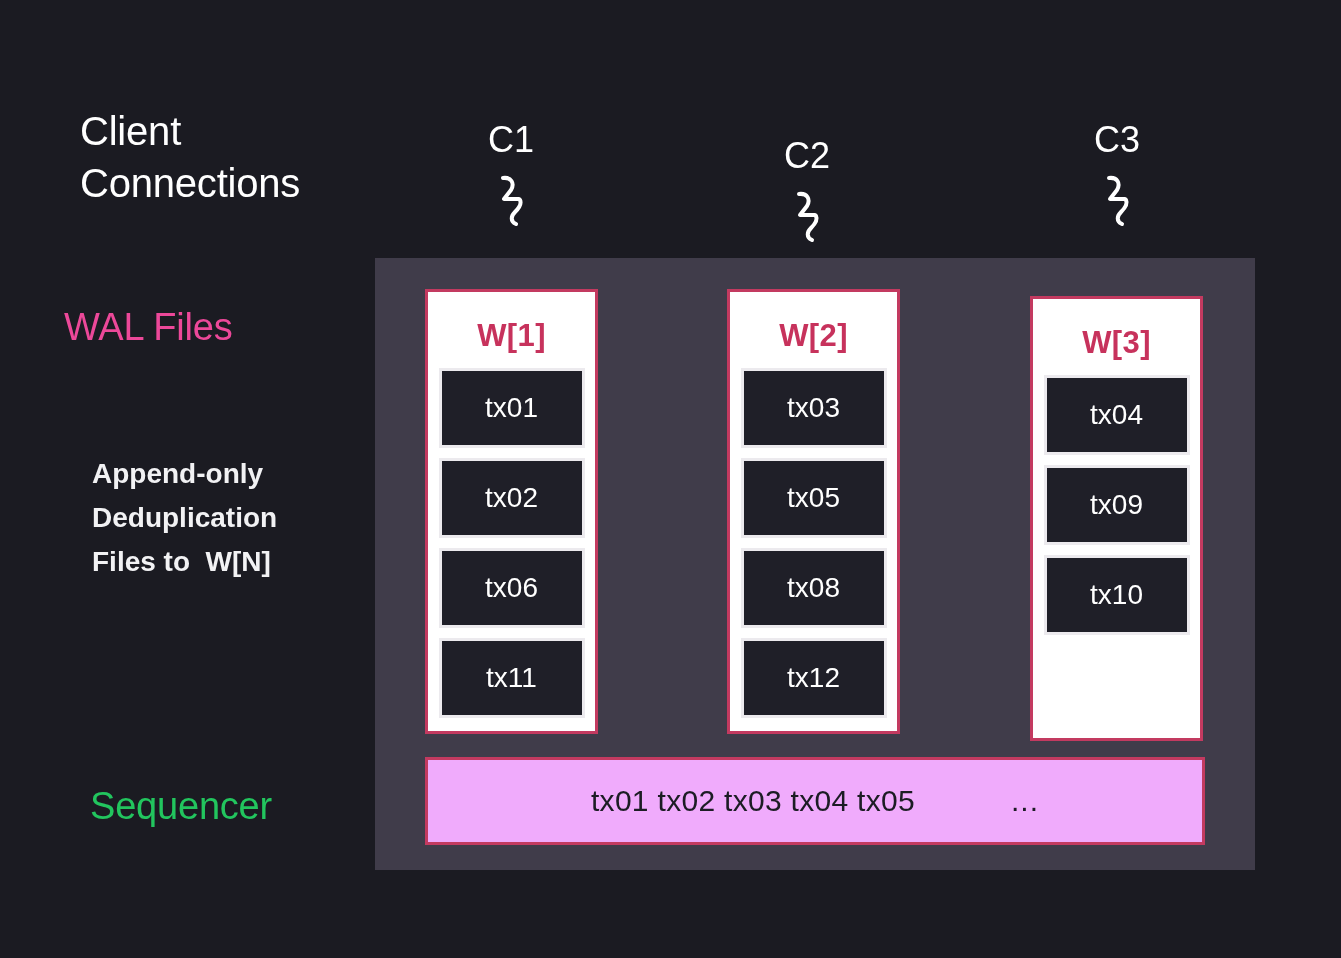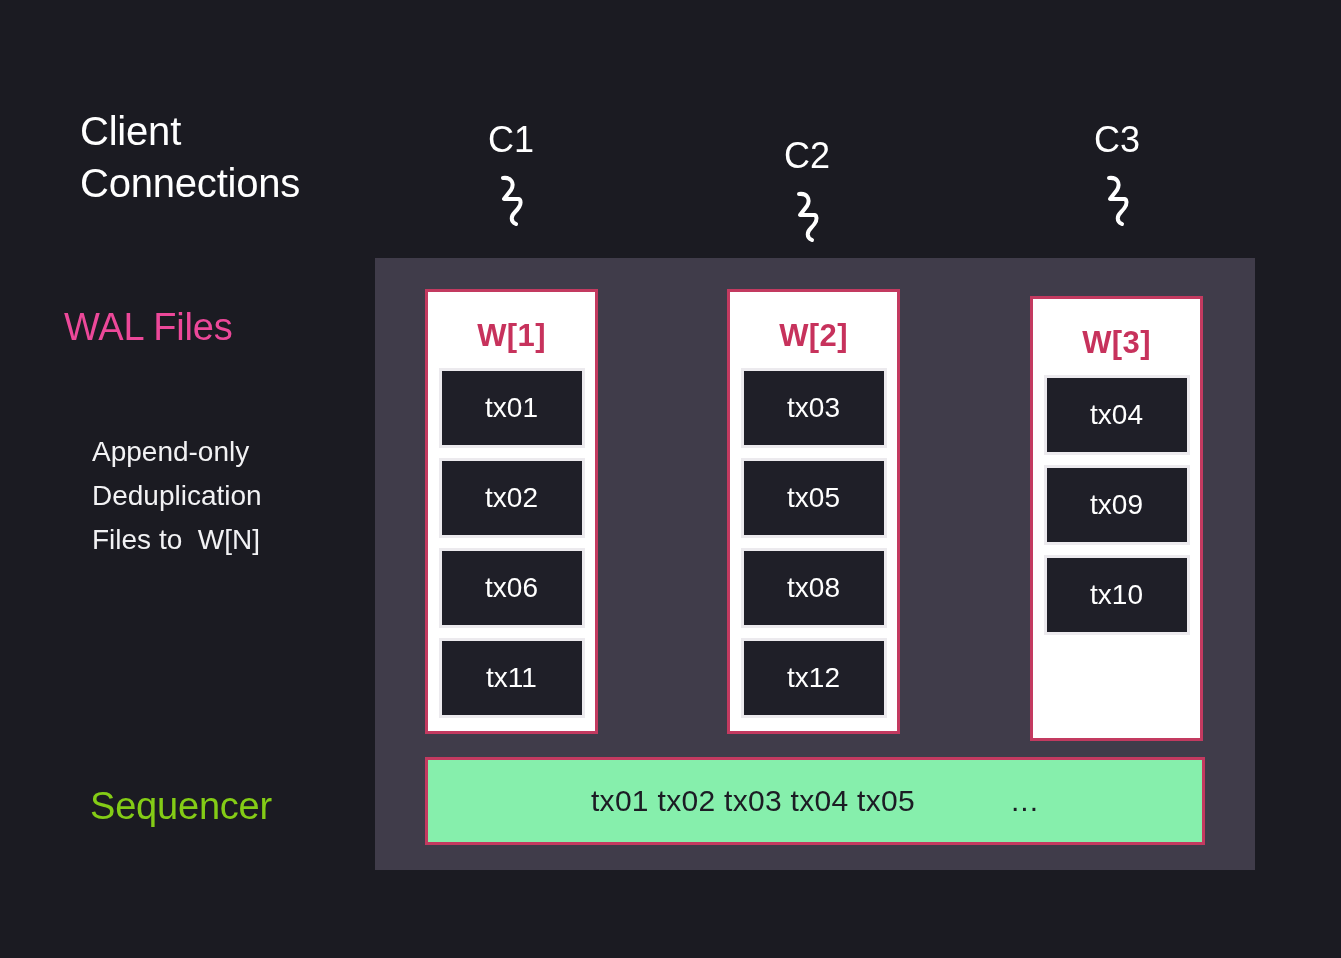--- a/index.html
+++ b/index.html
@@ -35,32 +35,32 @@
     top: 303px;
     color: #ec4899;
     font-size: 38px;
     line-height: 48px;
     font-weight: 400;
     letter-spacing: -0.2px;
   }
   #notes {
     position: absolute;
     left: 92px;
-    top: 430px;
+    top: 452px;
     color: #f2f2f4;
     font-size: 28px;
     line-height: 44px;
-    font-weight: 400;
+    font-weight: 700;
   }
   #notes div { white-space: pre; }
   #sequencer-label {
     position: absolute;
     left: 90px;
     top: 782px;
-    color: #84cc16;
+    color: #22c55e;
     font-size: 38px;
     line-height: 48px;
     font-weight: 400;
     letter-spacing: -0.2px;
   }
 
   
   .conn {
     position: absolute;
     top: 118px;
@@ -132,21 +132,21 @@
     justify-content: center;
   }
 
   
   #sequencer-bar {
     position: absolute;
     left: 425px;
     top: 757px;
     width: 780px;
     height: 88px;
-    background: #86efac;
+    background: #f0abfc;
     border: 3px solid #c33a60;
     box-sizing: border-box;
     display: flex;
     align-items: center;
     justify-content: center;
     gap: 96px;
   }
   #sequencer-sequence {
     color: #1c1c24;
     font-size: 30px;

